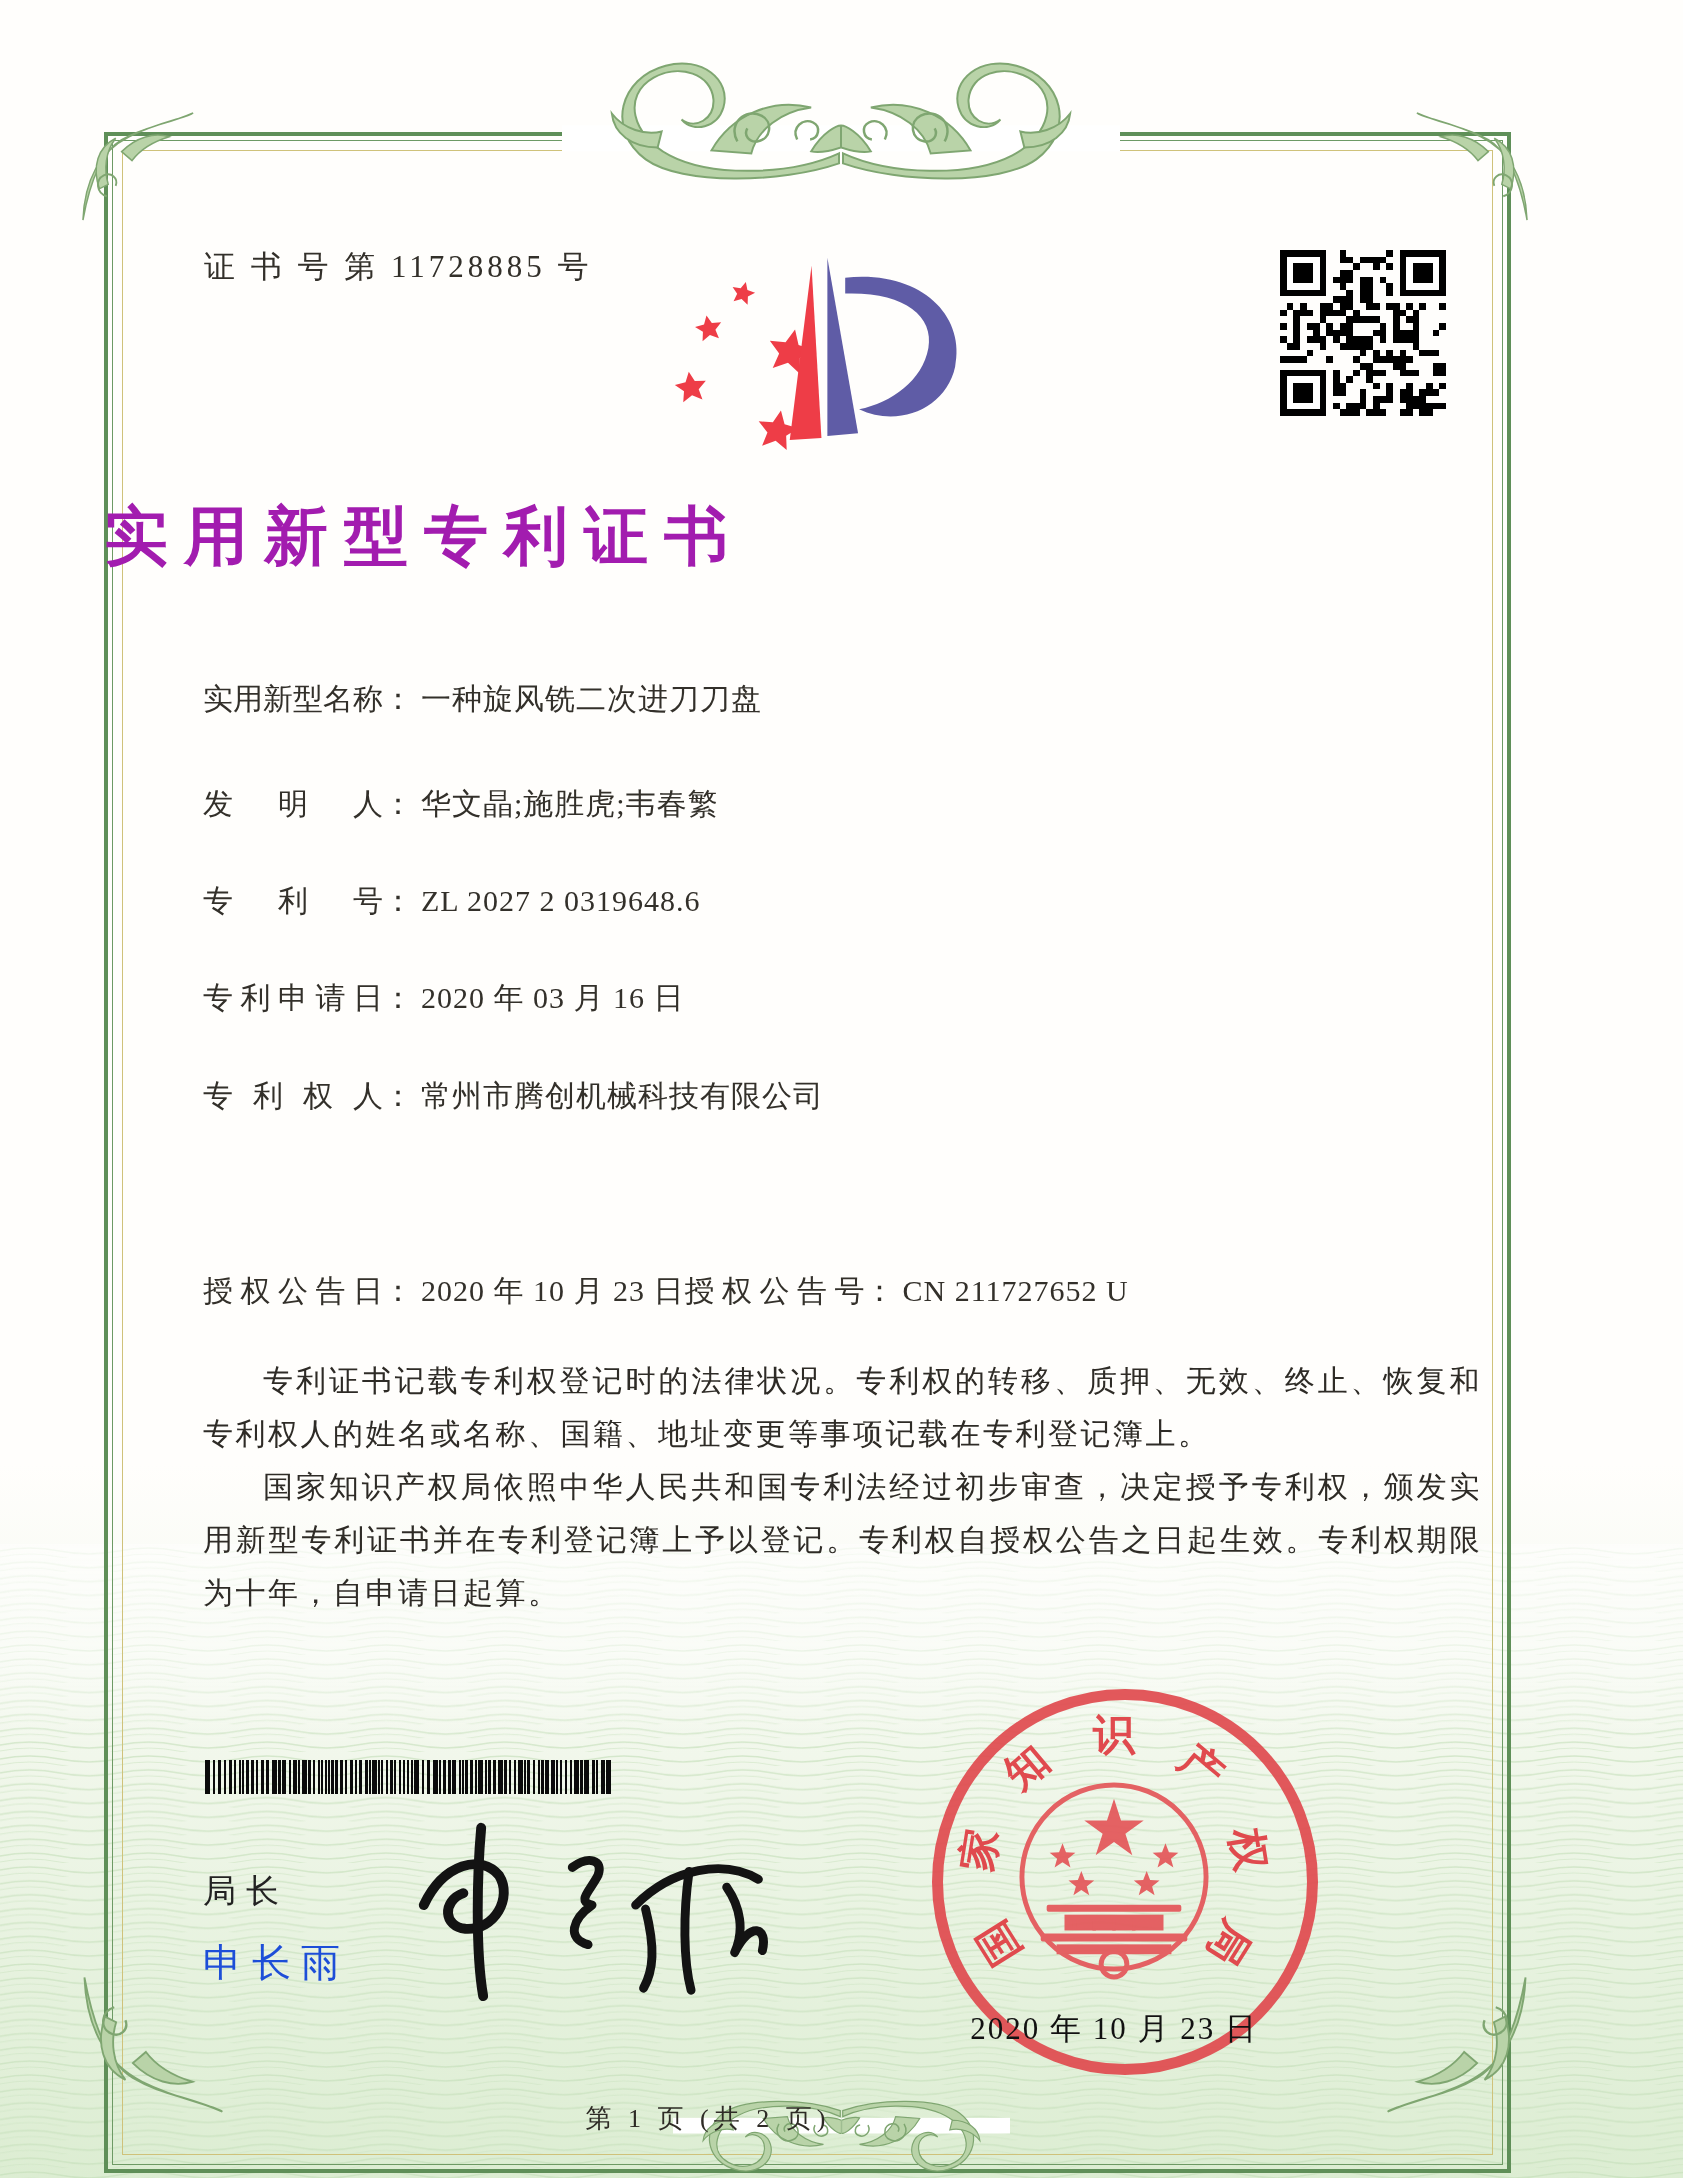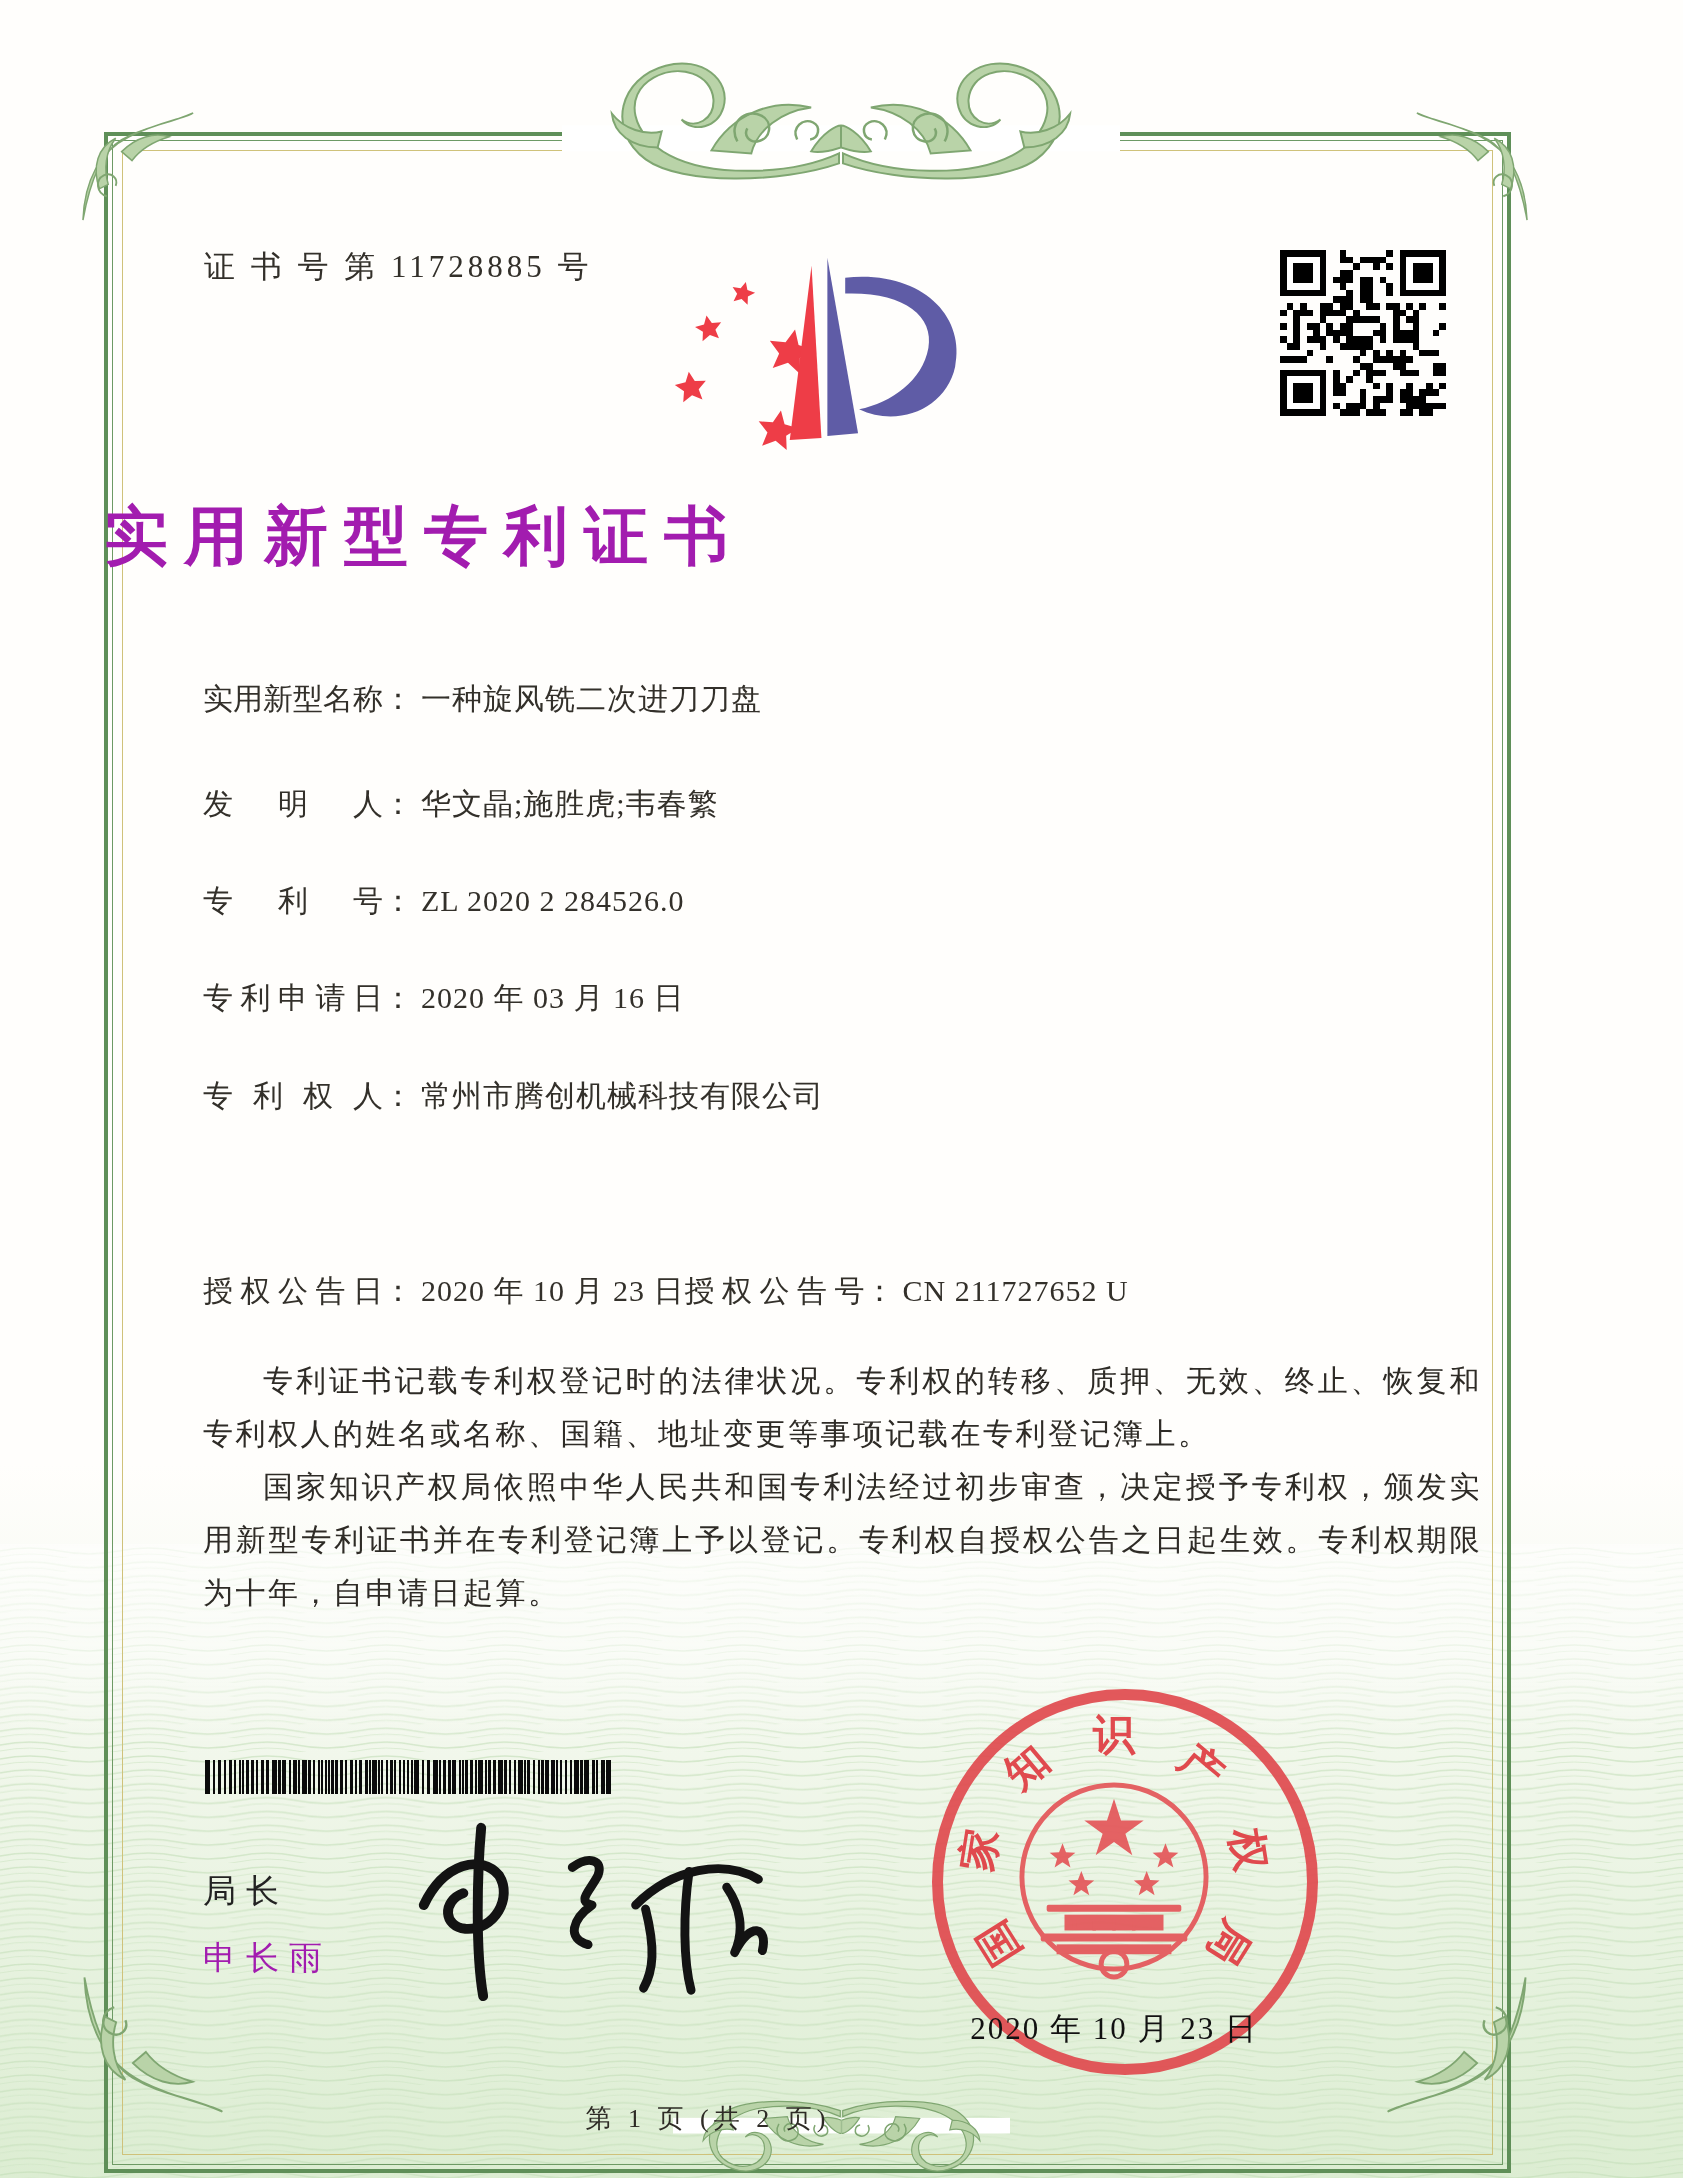--- a/index.html
+++ b/index.html
@@ -33,21 +33,21 @@
   .val{display:inline-block;margin-left:8px;vertical-align:top;letter-spacing:1px;}
   .pair2{display:inline-block;}
   .pair2 .lab{width:180px;}
   
   .paras{position:absolute;left:203px;top:1354px;width:1279px;font-size:30px;line-height:53px;
     text-align:justify;letter-spacing:2.5px;color:#2e2b26;}
   .paras p{margin:0;text-indent:2em;}
   
   .barcode{position:absolute;left:203px;top:1760px;width:414px;height:34px;}
   .sig-title{position:absolute;left:203px;top:1869px;font-size:33px;letter-spacing:10px;color:#222;}
-  .sig-name{position:absolute;left:203px;top:1936px;font-size:33px;letter-spacing:10px;color:#a21caf;}
+  .sig-name{position:absolute;left:203px;top:1936px;font-size:39px;letter-spacing:10px;color:#1d4ed8;}
   .signature{position:absolute;left:386px;top:1810px;width:426px;height:198px;}
   
   .seal{position:absolute;left:924px;top:1681px;width:380px;height:380px;}
   .seal-ring{position:absolute;left:8px;top:8px;width:364px;height:364px;border:11px solid #e04a4e;
     border-radius:50%;opacity:.92;}
   .seal-char{position:absolute;left:50%;top:50%;font-size:42px;font-weight:bold;color:#e04a4e;
     font-family:"Liberation Serif","DejaVu Serif",serif;}
   .seal-emblem{position:absolute;left:91px;top:87px;width:198px;height:223px;opacity:.93;}
   .seal-date{position:absolute;left:924px;top:2008px;width:380px;text-align:center;font-size:31px;
     letter-spacing:2px;color:#111;}
@@ -358,21 +358,21 @@
 
   <div class="title">实用新型专利证书</div>
 
   <div class="row" style="top:679px">
     <span class="lab">实用新型名称</span><span class="colon">：</span><span class="val">一种旋风铣二次进刀刀盘</span>
   </div>
   <div class="row" style="top:784px">
     <span class="lab">发明人</span><span class="colon">：</span><span class="val">华文晶;施胜虎;韦春繁</span>
   </div>
   <div class="row" style="top:881px">
-    <span class="lab">专利号</span><span class="colon">：</span><span class="val">ZL 2020 2 284526.0</span>
+    <span class="lab">专利号</span><span class="colon">：</span><span class="val">ZL 2027 2 0319648.6</span>
   </div>
   <div class="row" style="top:978px">
     <span class="lab">专利申请日</span><span class="colon">：</span><span class="val">2020 年 03 月 16 日</span>
   </div>
   <div class="row" style="top:1076px">
     <span class="lab">专利权人</span><span class="colon">：</span><span class="val">常州市腾创机械科技有限公司</span>
   </div>
   <div class="row" style="top:1271px">
     <span class="lab">授权公告日</span><span class="colon">：</span><span class="val">2020 年 10 月 23 日</span><span class="pair2"><span class="lab">授权公告号</span><span class="colon">：</span><span class="val">CN 211727652 U</span></span>
   </div>

